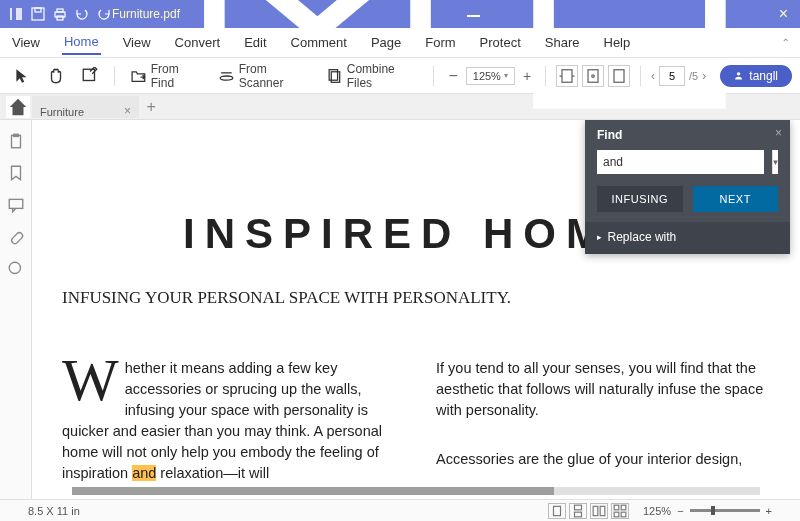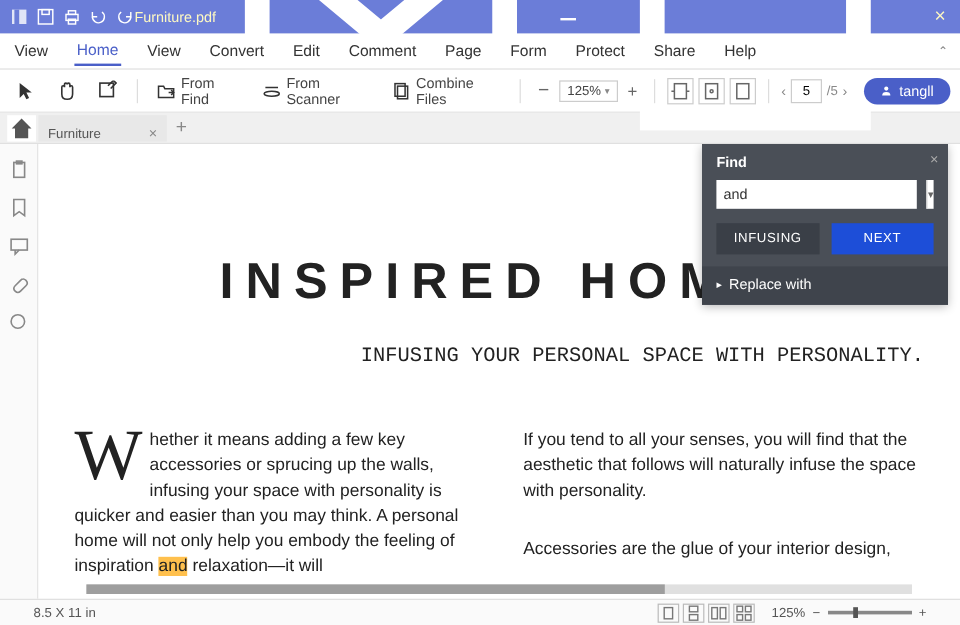--- a/index.html
+++ b/index.html
@@ -27,37 +27,37 @@
 .tabbar { height: 26px; background: #f0f0f0; display: flex; align-items: center; padding-left: 6px; gap: 2px; border-bottom: 1px solid #e0e0e0; }
 .tabbar .home { width: 24px; height: 22px; display: flex; align-items: center; justify-content: center; background: #fff; cursor: pointer; }
 .tabbar .tab { background: #e8e8e8; height: 22px; display: flex; align-items: flex-end; padding: 0 8px; font-size: 11px; gap: 40px; color: #555; }
 .tabbar .tab .x { color: #888; cursor: pointer; font-size: 12px; }
 .tabbar .newtab { width: 20px; text-align: center; color: #888; cursor: pointer; }
 .workarea { position: absolute; top: 120px; bottom: 22px; left: 0; right: 0; display: flex; }
 .sidetools { width: 32px; background: #fafafa; border-right: 1px solid #e0e0e0; display: flex; flex-direction: column; align-items: center; gap: 14px; padding-top: 12px; }
 .sidetools .ic { width: 18px; height: 18px; color: #888; cursor: pointer; display: flex; align-items: center; justify-content: center; }
 .canvas { flex: 1; background: #fff; position: relative; overflow: hidden; padding: 20px 30px; }
 .doctitle { font-family: Arial, sans-serif; font-weight: 800; letter-spacing: 10px; font-size: 42px; color: #222; text-align: center; margin-top: 70px; }
-.docsub { font-family: Liberation Mono, monospace; font-size: 17px; color: #222; text-align: right; margin-top: 30px; }
+.docsub { font-family: Liberation Serif, serif; font-size: 17px; color: #222; text-align: left; margin-top: 30px; }
 .cols { display: flex; gap: 40px; margin-top: 50px; font-family: Georgia, serif; font-size: 14.5px; line-height: 1.45; color: #222; }
 .col { flex: 1; }
 .dropcap { float: left; font-size: 60px; line-height: 44px; font-weight: 400; margin-right: 6px; font-family: Georgia, serif; }
 .hl { background: #ffc04d; }
 .hscroll { position: absolute; bottom: 4px; left: 40px; right: 40px; height: 8px; background: #e0e0e0; }
 .hscroll .thumb { position: absolute; left: 0; width: 70%; height: 100%; background: #9e9e9e; }
 .findpanel { position: absolute; top: 0; right: 10px; width: 205px; background: #4a4f57; color: #fff; font-size: 12px; z-index: 20; box-shadow: 0 2px 8px rgba(0,0,0,0.3); }
 .findpanel .row { padding: 8px 12px; display: flex; align-items: center; gap: 8px; }
 .findpanel .title { font-weight: 700; }
 .findpanel .close { position: absolute; right: 8px; top: 6px; cursor: pointer; color: #aaa; font-size: 12px; }
 .findpanel input { flex: 1; height: 24px; border: none; padding: 0 6px; font-size: 12px; color: #333; }
 .findpanel .dd { width: 16px; height: 24px; background: #fff; color: #666; display: flex; align-items: center; justify-content: center; font-size: 9px; border-left: 1px solid #ddd; cursor: pointer; }
 .findpanel .btns { display: flex; gap: 10px; padding: 4px 12px 10px; }
 .findpanel .pbtn { flex: 1; height: 26px; display: flex; align-items: center; justify-content: center; font-size: 11px; letter-spacing: 0.5px; cursor: pointer; }
 .findpanel .prev { background: #3a3f47; }
-.findpanel .next { background: #1d4ed8; }
+.findpanel .next { background: #0369a1; }
 .findpanel .replace { padding: 8px 12px 10px; background: #3f444c; display: flex; align-items: center; gap: 6px; cursor: pointer; }
 .findpanel .replace .ar { font-size: 9px; }
 .statusbar { position: absolute; bottom: 0; left: 0; right: 0; height: 22px; background: #fafafa; border-top: 1px solid #e0e0e0; display: flex; align-items: center; font-size: 11px; color: #555; padding: 0 28px; }
 .statusbar .spacer { flex: 1; }
 .statusbar .vmode { width: 18px; height: 16px; border: 1px solid #bbb; margin-left: 3px; display: flex; align-items: center; justify-content: center; cursor: pointer; }
 .statusbar .zgrp { display: flex; align-items: center; gap: 6px; margin-left: 14px; }
 .statusbar .zslider { width: 70px; height: 3px; background: #888; position: relative; }
 .statusbar .zslider .knob { position: absolute; left: 30%; top: -3px; width: 4px; height: 9px; background: #555; }
 svg { width: 100%; height: 100%; }
 </style>

